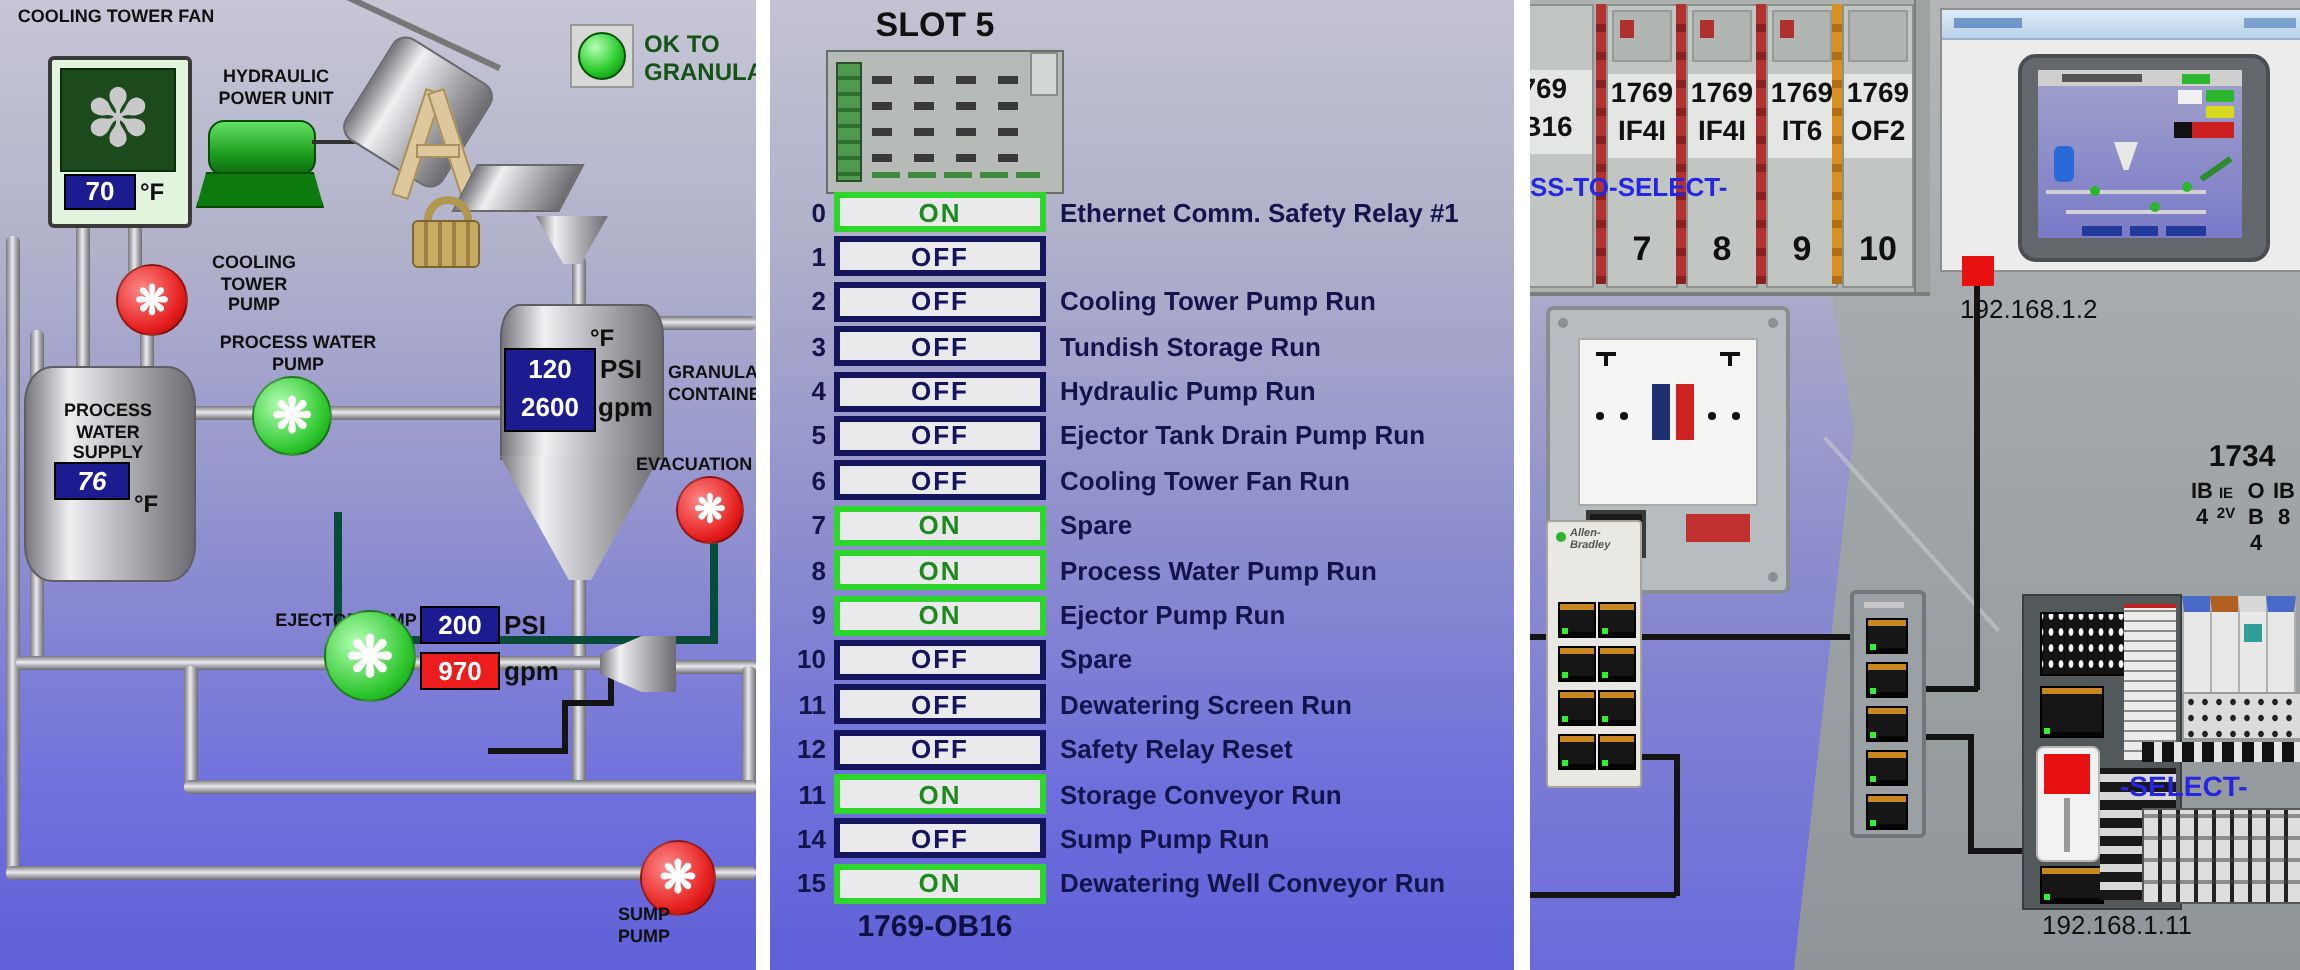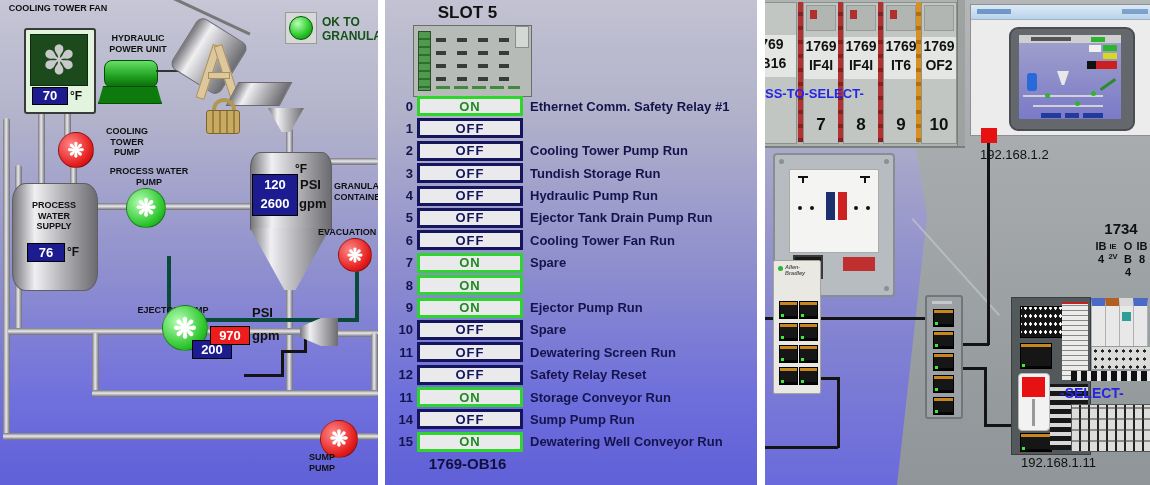--- a/index.html
+++ b/index.html
@@ -106,21 +106,21 @@
     </div>
     <div class="abs" style="left:322px;top:15px;width:80px;font-size:12px;font-weight:bold;color:#155215;line-height:14px;">OK TO GRANULATE</div>
 
     <div class="pump red" style="left:58px;top:132px;width:34px;height:34px;font-size:20px;">
         <span>❋</span>
       </div>
     <div class="lbl" style="left:98px;top:126px;width:58px;">COOLING TOWER PUMP</div>
 
     <div class="abs metal-h" style="left:12px;top:183px;width:84px;height:106px;border-radius:14px/18px;border:1px solid #5f5f63;"></div>
     <div class="lbl" style="left:20px;top:200px;width:68px;">PROCESS WATER SUPPLY</div>
-    <div class="navy-box" style="left:27px;top:243px;width:36px;height:17px;line-height:17px;">76</div>
+    <div class="navy-box" style="left:27px;top:231px;width:36px;height:17px;line-height:17px;font-style:italic;">76</div>
     <div class="unit" style="left:67px;top:245px;">°F</div>
 
     <div class="lbl" style="left:108px;top:166px;width:82px;">PROCESS WATER PUMP</div>
     <div class="pump green" style="left:126px;top:188px;width:38px;height:38px;font-size:24px;">
         <span>❋</span>
       </div>
 
     <div class="abs metal-h" style="left:250px;top:152px;width:80px;height:76px;border-radius:10px 10px 0 0/16px 16px 0 0;border:1px solid #5f5f63;"></div>
     <div class="abs metal-h" style="left:250px;top:228px;width:80px;height:62px;clip-path:polygon(0 0,100% 0,57% 100%,43% 100%);"></div>
     <div class="unit" style="left:295px;top:162px;">°F</div>
@@ -134,21 +134,21 @@
 
     <div class="lbl" style="left:318px;top:227px;width:96px;white-space:nowrap;text-align:left;">EVACUATION PUMP</div>
     <div class="pump red" style="left:338px;top:238px;width:32px;height:32px;font-size:19px;">
         <span>❋</span>
       </div>
 
     <div class="lbl" style="left:137px;top:305px;width:72px;white-space:nowrap;">EJECTOR PUMP</div>
     <div class="pump green" style="left:162px;top:305px;width:44px;height:44px;font-size:28px;">
         <span>❋</span>
       </div>
-    <div class="navy-box" style="left:192px;top:303px;width:38px;height:17px;line-height:17px;margin-top:37px;">200</div>
+    <div class="navy-box" style="left:210px;top:303px;width:38px;height:17px;line-height:17px;">200</div>
     <div class="unit" style="left:252px;top:305px;font-size:13px;">PSI</div>
     <div class="red-box" style="left:210px;top:326px;width:38px;height:17px;line-height:17px;">970</div>
     <div class="unit" style="left:252px;top:328px;font-size:13px;">gpm</div>
 
 
     <div class="wire" style="left:244px;top:374px;width:40px;height:3px;"></div>
     <div class="wire" style="left:281px;top:352px;width:3px;height:25px;"></div>
     <div class="wire" style="left:281px;top:350px;width:26px;height:3px;"></div>
     <div class="wire" style="left:304px;top:334px;width:3px;height:18px;"></div>
 
@@ -209,20 +209,21 @@
           <div class="io-label">Cooling Tower Fan Run</div>
         </div>
       <div class="io-row">
           <div class="io-num">7</div>
           <div class="status-box on">ON</div>
           <div class="io-label">Spare</div>
         </div>
       <div class="io-row">
           <div class="io-num">8</div>
           <div class="status-box on">ON</div>
+          <div class="io-label">Process Water Pump Run</div>
         </div>
       <div class="io-row">
           <div class="io-num">9</div>
           <div class="status-box on">ON</div>
           <div class="io-label">Ejector Pump Run</div>
         </div>
       <div class="io-row">
           <div class="io-num">10</div>
           <div class="status-box off">OFF</div>
           <div class="io-label">Spare</div>

